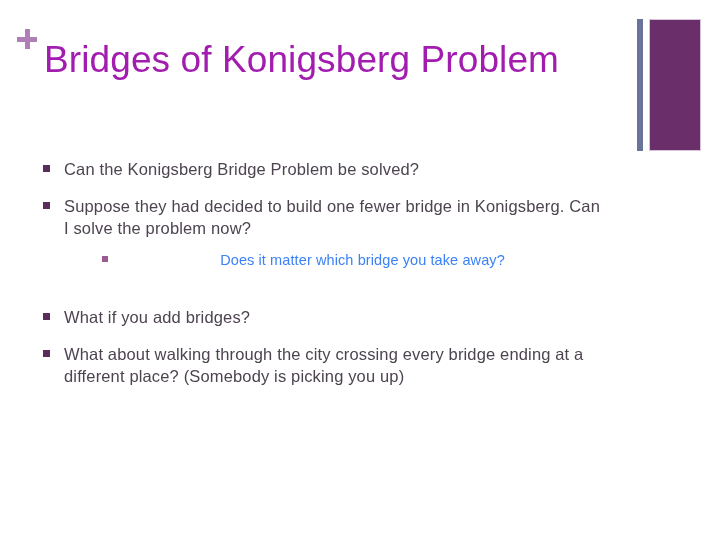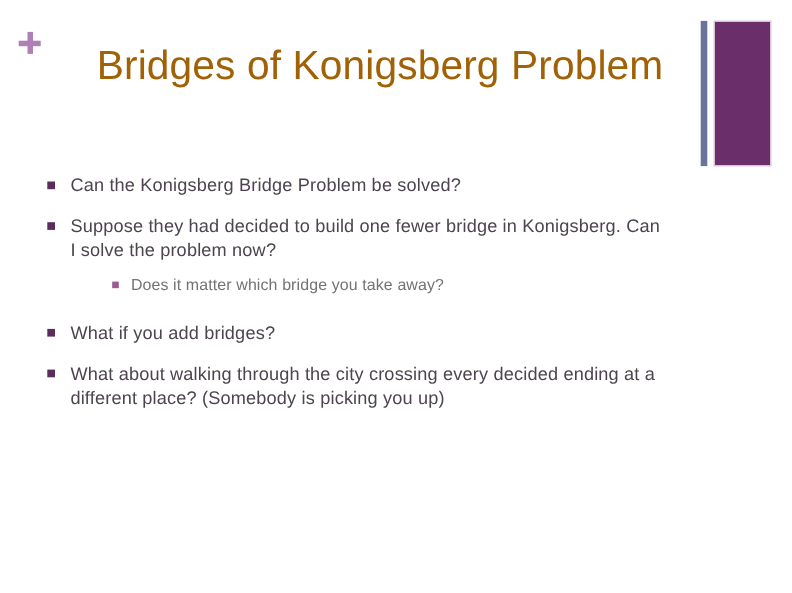--- a/index.html
+++ b/index.html
@@ -52,23 +52,22 @@
   
   .slide-title {
     position: absolute;
     left: 44px;
     top: 38px;
     width: 570px;
     font-size: 37px;
     line-height: 44px;
     font-weight: 400;
     letter-spacing: 0.1px;
-    color: #a16207;
+    color: #a21caf;
     white-space: nowrap;
-    margin-left: 44px;
   }
 
   
   .deco {
     position: absolute;
     left: 633px;
     top: 19px;
     width: 72px;
     height: 132px;
   }
@@ -124,33 +123,34 @@
   
   .sub-list {
     margin-top: 11px;
     margin-left: 36px;
   }
   .sub-bullet {
     position: relative;
     padding-left: 19px;
     font-size: 14.5px;
     line-height: 20px;
-    color: #737373;
+    color: #3b82f6;
     letter-spacing: 0.1px;
+    text-align: center;
   }
   .sub-bullet > .marker {
     position: absolute;
     left: 2px;
     top: 6px;
     width: 6px;
     height: 6px;
     background: #9c5a93;
   }
 
-  .gap-after { margin-bottom: 22px; }
+  .gap-after { margin-bottom: 36px; }
   .gap-before-last { }
 </style>
 </head>
 <body>
 
 <div class="slide">
 
   <div class="plus-mark"></div>
 
   <div class="slide-title">Bridges of Konigsberg Problem</div>
@@ -178,17 +178,17 @@
       </div>
     </div>
 
     <div class="bullet gap-before-last">
       <span class="marker"></span>
       <span class="bullet-text"> What if you add bridges?</span>
     </div>
 
     <div class="bullet">
       <span class="marker"></span>
-      <span class="bullet-text">What about walking through the city crossing every decided ending at a different place?  (Somebody is picking you up)</span>
+      <span class="bullet-text">What about walking through the city crossing every bridge ending at a different place?  (Somebody is picking you up)</span>
     </div>
 
   </div>
 </div>
 
 </body></html>

